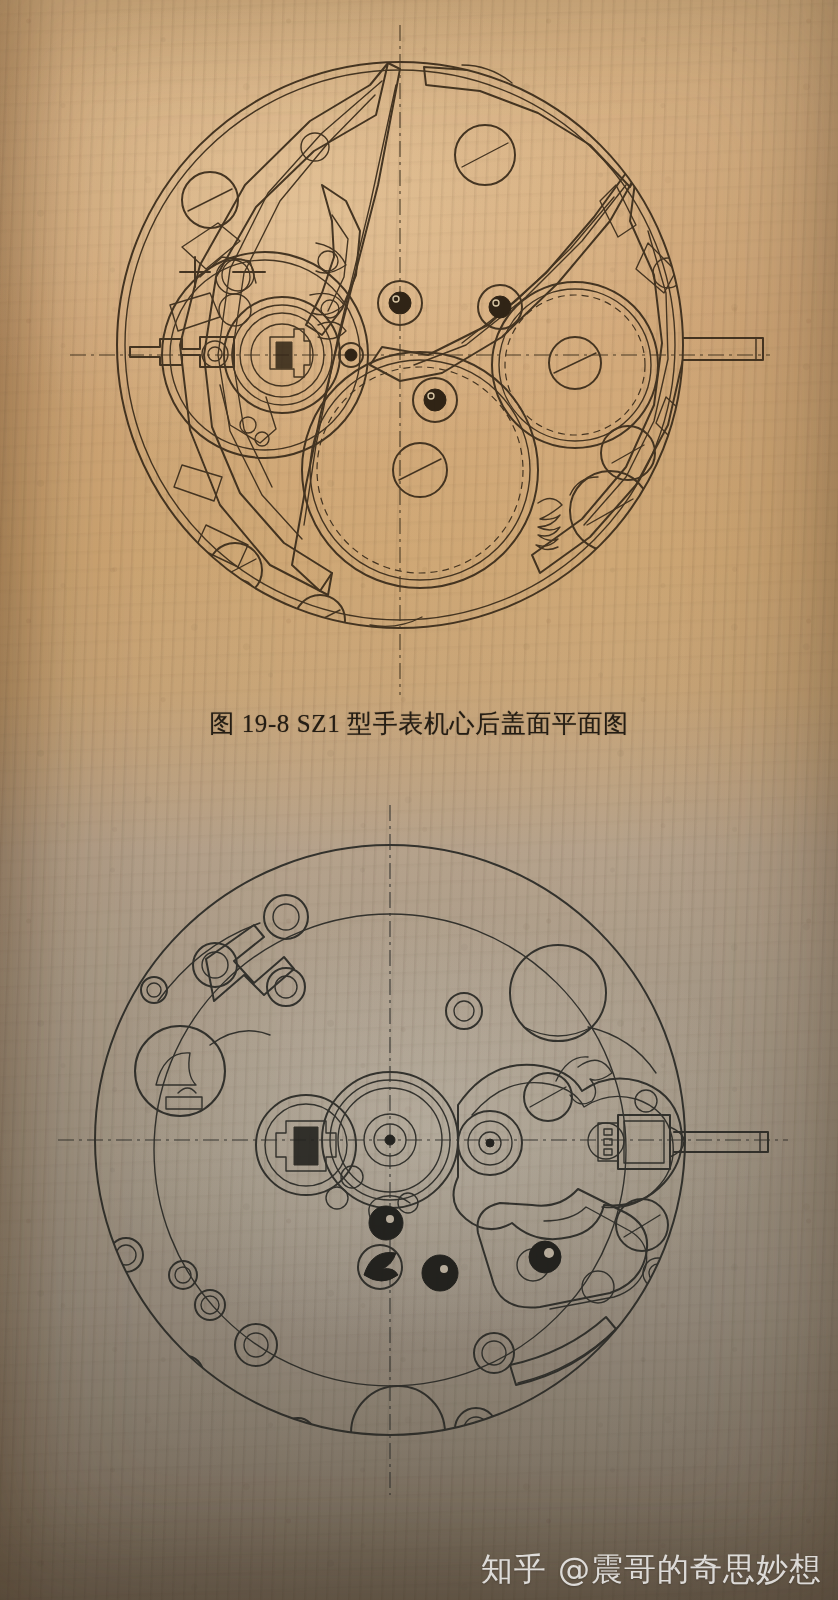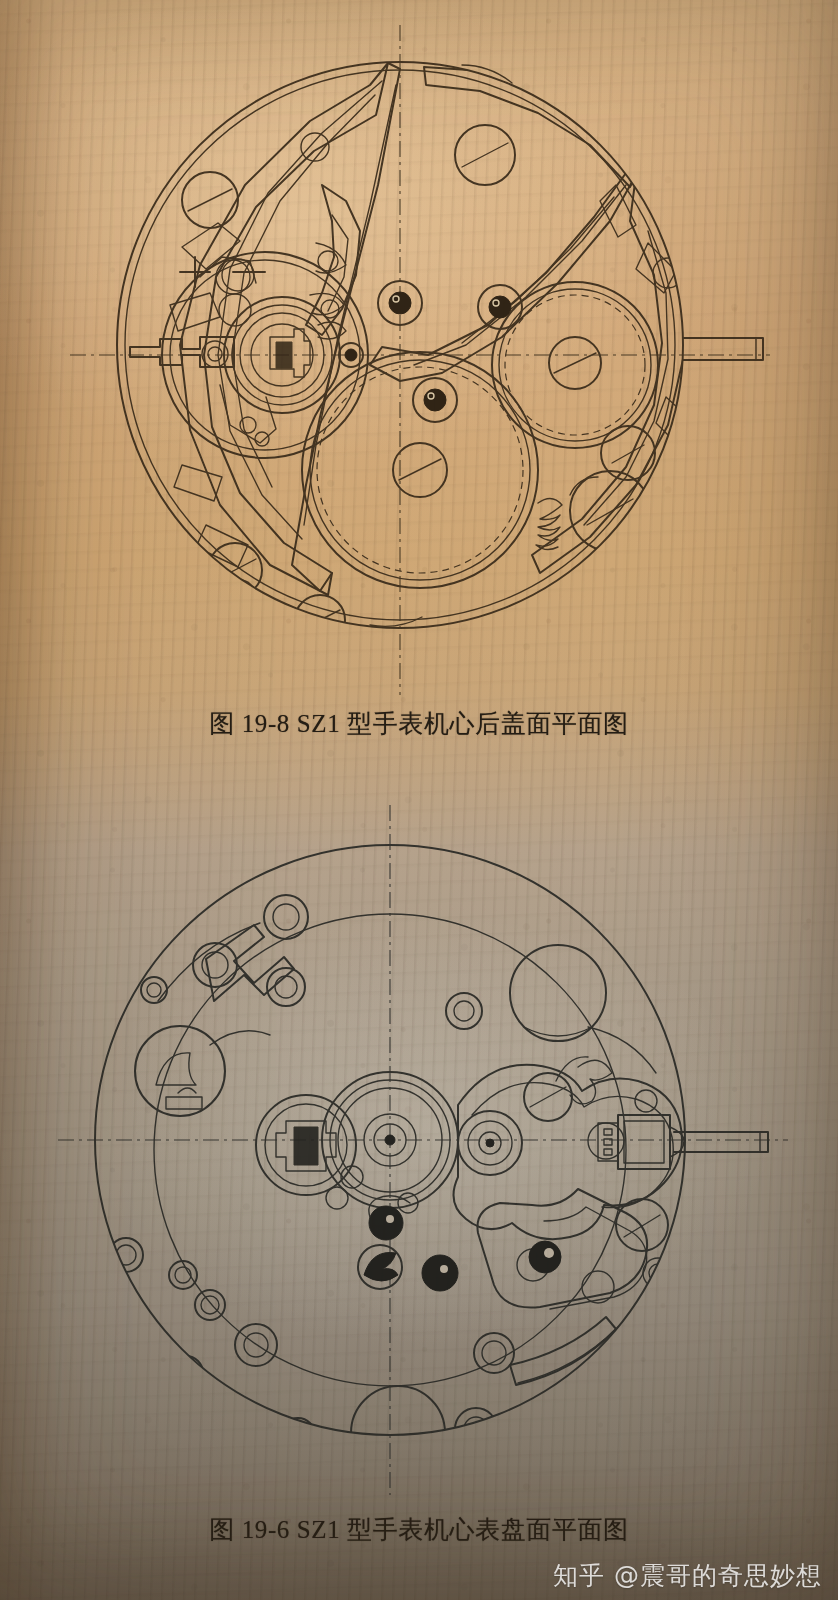--- a/index.html
+++ b/index.html
@@ -91,21 +91,21 @@
     font-size:25px;letter-spacing:.6px;color:#241d14;
     text-shadow:0 0 1px rgba(40,30,18,.55);
     white-space:nowrap;
   }
   #cap1{top:707px;}
   #cap2{top:1513px;}
 
   .watermark{
     position:absolute;right:16px;bottom:8px;
     font-family:"DejaVu Sans","Liberation Sans",sans-serif;
-    font-size:25px;color:rgba(255,255,255,.80);
+    font-size:32px;color:rgba(255,255,255,.80);
     letter-spacing:1px;white-space:nowrap;
     text-shadow:0 1px 2px rgba(0,0,0,.22);
   }
   .ink{fill:none;stroke:#3a2c1b;stroke-width:2;stroke-linecap:round;stroke-linejoin:round;}
   .ink-t{fill:none;stroke:#3a2c1b;stroke-width:1.4;stroke-linecap:round;stroke-linejoin:round;}
   .ink-d{fill:none;stroke:#3a2c1b;stroke-width:1.2;stroke-dasharray:7 5;}
   .ink-c{fill:none;stroke:#41331f;stroke-width:1.1;stroke-dasharray:16 5 3 5;}
   .ink-f{fill:#241a0e;stroke:#241a0e;stroke-width:1;}
   .ink2{fill:none;stroke:#2a2a26;stroke-width:2;stroke-linecap:round;stroke-linejoin:round;}
   .ink2-t{fill:none;stroke:#2a2a26;stroke-width:1.4;stroke-linecap:round;stroke-linejoin:round;}
@@ -415,19 +415,18 @@
       <circle class="ink2" cx="122" cy="266" r="45"></circle>
       <path class="ink2-t" d="M98 280 q8 -34 34 -32 q-4 22 6 32 z"></path>
       <path class="ink2-t" d="M108 292 h36 v12 h-36 z"></path>
       <path class="ink2-t" d="M120 288 q10 -10 18 0"></path>
       <path class="ink2-t" d="M152 240 q30 -22 60 -10"></path>
       <path class="ink2-t" d="M530 222 q44 10 68 46"></path>
     </g>
   </svg>
   </div>
 
-  <div class="caption" id="cap2">图 19-6    SZ1 型手表机心表盘面平面图</div>
 
   <div class="paper-streaks" style="opacity:.08"></div>
   <div class="vignette"></div>
 
   <div class="watermark">知乎 @震哥的奇思妙想</div>
 </div>
 
 </body></html>

